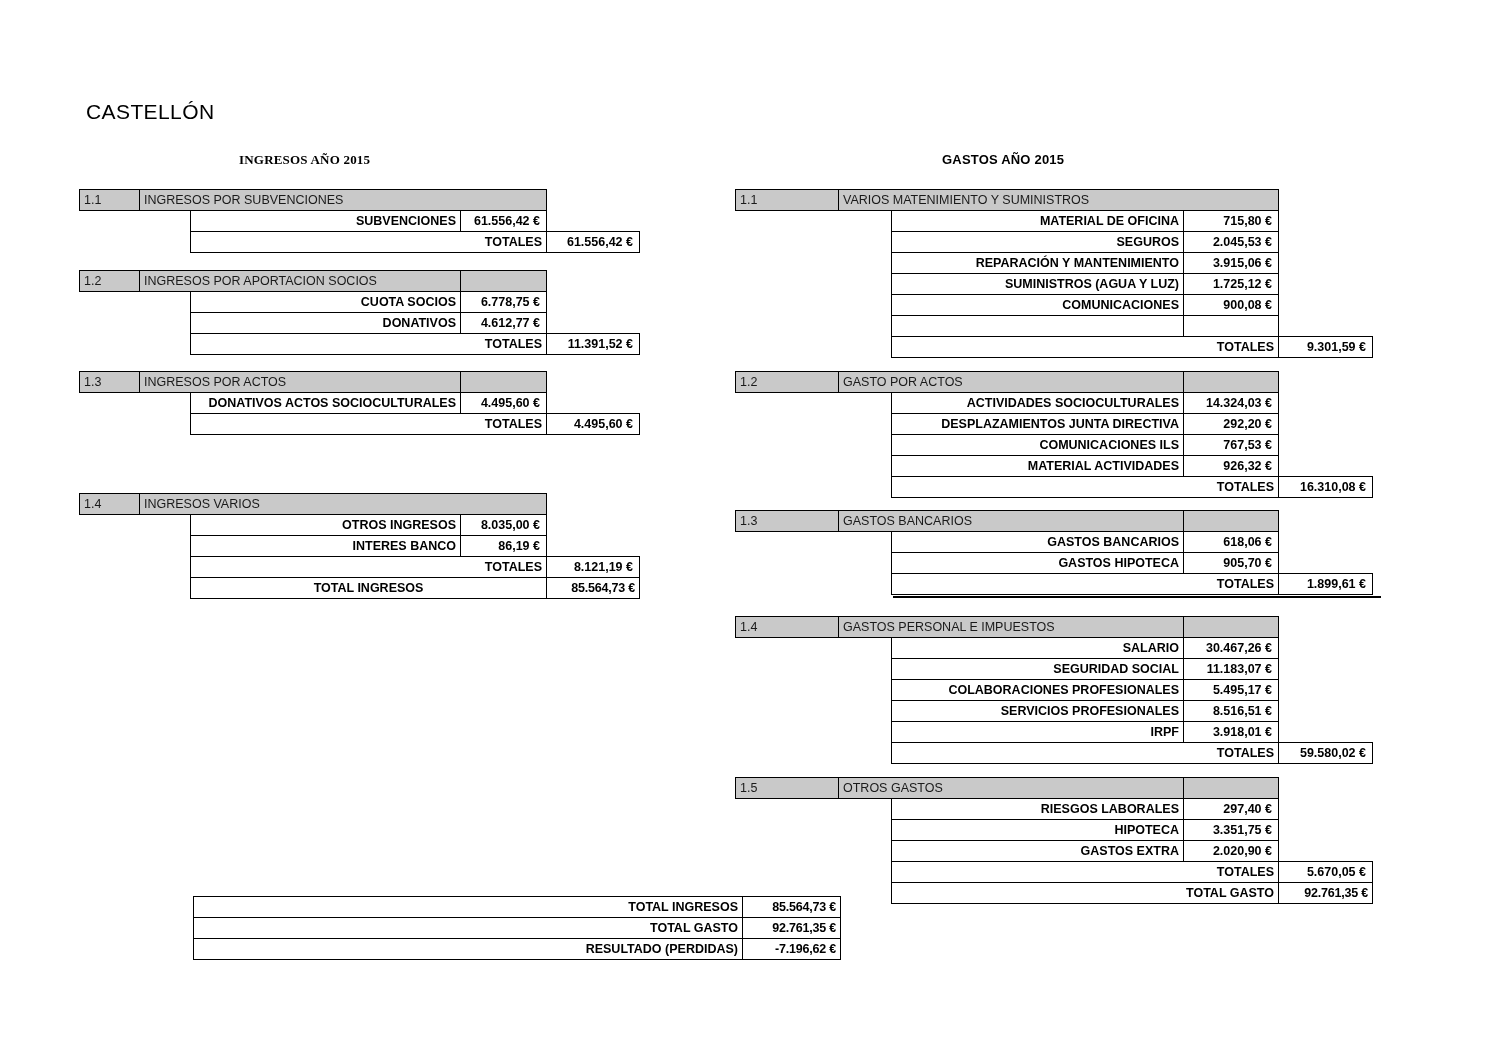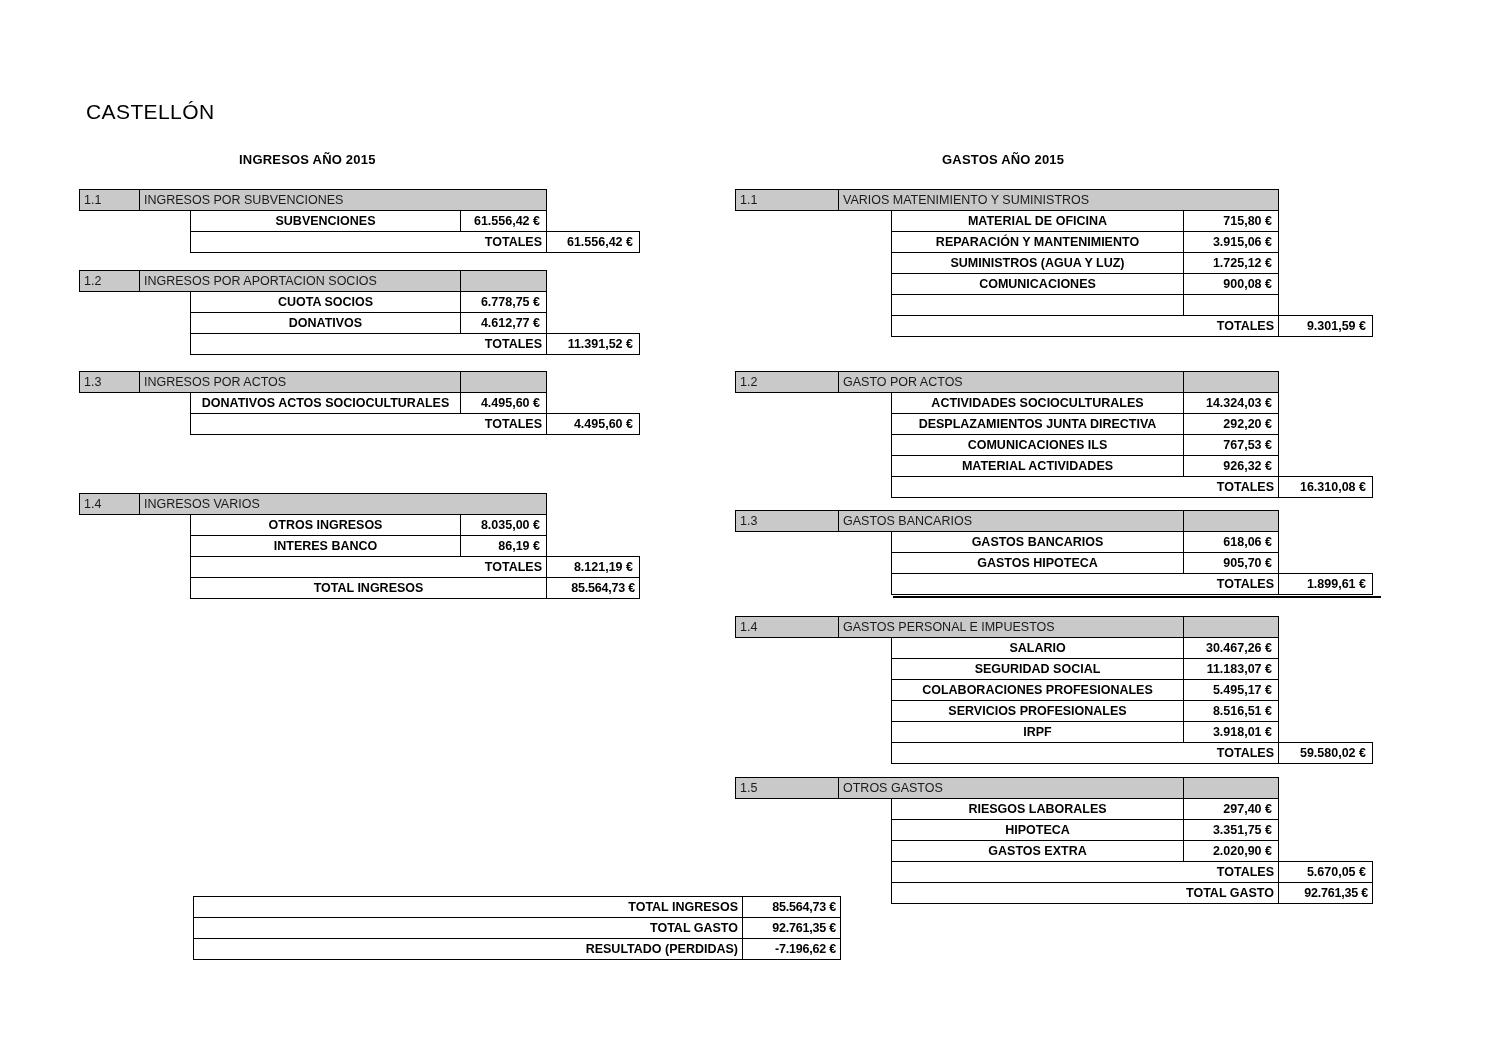--- a/index.html
+++ b/index.html
@@ -33,21 +33,21 @@
     font-weight: 400;
     white-space: nowrap;
   }
   .col-title {
     position: absolute;
     font-size: 13px;
     font-weight: bold;
     letter-spacing: 0.2px;
     white-space: nowrap;
   }
-  #ingresos-title { left: 239px; top: 144px; }
+  #ingresos-title { left: 239px; top: 144px; font-family: Liberation Serif, serif; }
   #gastos-title   { left: 942px; top: 144px; text-align: right; }
 
   
   .block {
     position: absolute;
   }
   table.grid {
     border-collapse: collapse;
     table-layout: fixed;
     font-size: 12.5px;
@@ -87,21 +87,21 @@
   
   td.spacer {
     border: none !important;
     background: transparent !important;
   }
 
   
   tr.item-row td.item-name {
     border: 1.5px solid #000;
     font-weight: bold;
-    text-align: center;
+    text-align: right;
   }
   tr.item-row td.item-value {
     border: 1.5px solid #000;
     font-weight: bold;
     text-align: right;
     padding-right: 6px;
   }
   tr.item-row td.item-name.empty,
   tr.item-row td.item-value.empty { }
 
@@ -364,20 +364,27 @@
           <tr class="item-row">
             <td class="spacer"></td>
             <td class="spacer"></td>
             <td class="item-name">MATERIAL DE OFICINA</td>
             <td class="item-value">715,80 €</td>
             <td class="spacer"></td>
           </tr>
           <tr class="item-row">
             <td class="spacer"></td>
             <td class="spacer"></td>
+            <td class="item-name">SEGUROS</td>
+            <td class="item-value">2.045,53 €</td>
+            <td class="spacer"></td>
+          </tr>
+          <tr class="item-row">
+            <td class="spacer"></td>
+            <td class="spacer"></td>
             <td class="item-name">REPARACIÓN Y MANTENIMIENTO</td>
             <td class="item-value">3.915,06 €</td>
             <td class="spacer"></td>
           </tr>
           <tr class="item-row">
             <td class="spacer"></td>
             <td class="spacer"></td>
             <td class="item-name">SUMINISTROS (AGUA Y LUZ)</td>
             <td class="item-value">1.725,12 €</td>
             <td class="spacer"></td>

